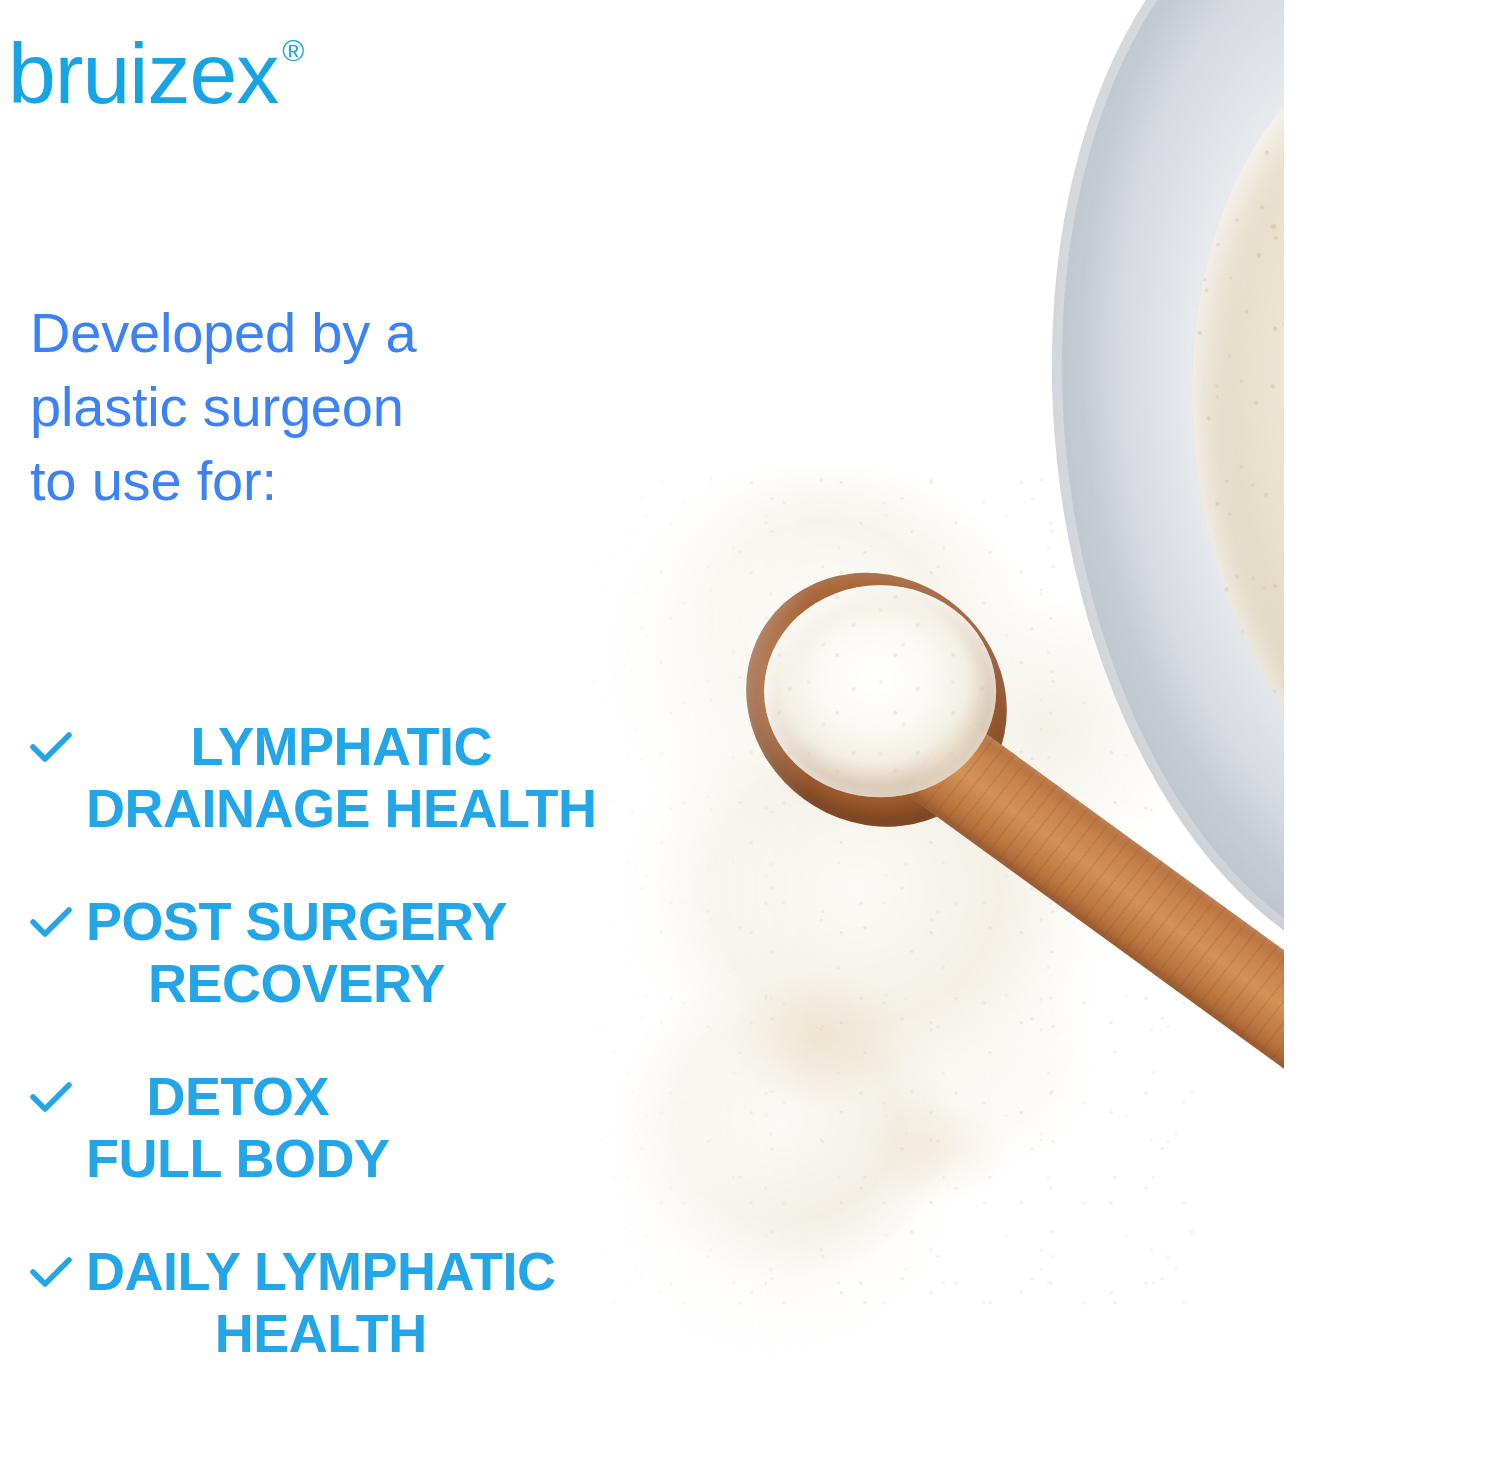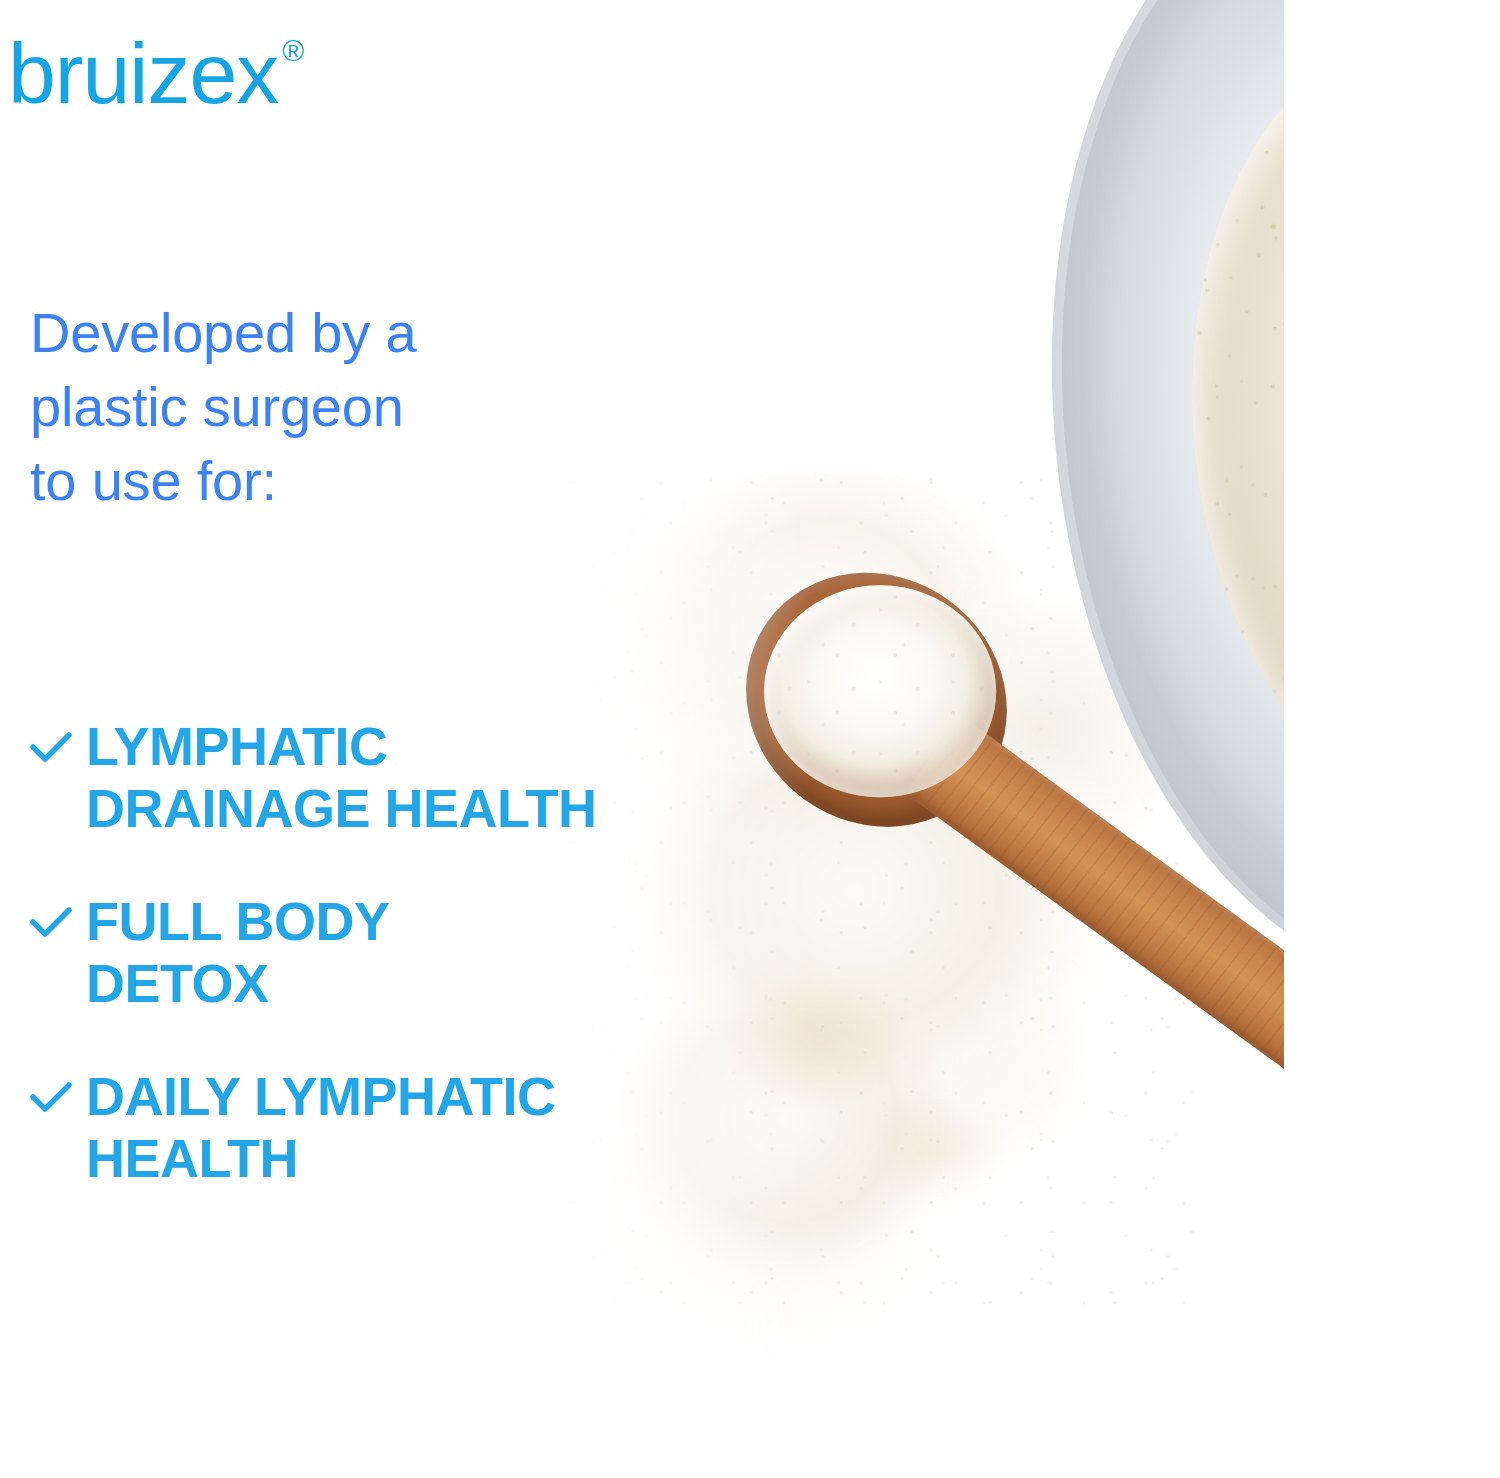--- a/index.html
+++ b/index.html
@@ -274,20 +274,21 @@
     color: #3b82f6;
     letter-spacing: -0.2px;
   }
   .headline-line { display: block; white-space: nowrap; }
 
   .benefits {
     position: absolute;
     left: 26px;
     top: 716px;
     width: 760px;
+    text-align: center;
   }
   .benefit {
     display: flex;
     align-items: flex-start;
     margin-bottom: 52px;
   }
   .benefit:last-child { margin-bottom: 8px; }
 
   .check-icon {
     flex: 0 0 auto;
@@ -361,40 +362,51 @@
           <svg viewBox="0 0 50 50" aria-hidden="true">
             <path d="M7 25 L19 37 L43 13" fill="none" stroke="#22a6e8" stroke-width="5.5" stroke-linecap="round" stroke-linejoin="round"></path>
           </svg>
         </span>
         <span class="benefit-text">
           <span class="benefit-line">LYMPHATIC</span>
           <span class="benefit-line">DRAINAGE HEALTH</span>
         </span>
       </div>
 
-
       <div class="benefit">
         <span class="check-icon">
           <svg viewBox="0 0 50 50" aria-hidden="true">
             <path d="M7 25 L19 37 L43 13" fill="none" stroke="#22a6e8" stroke-width="5.5" stroke-linecap="round" stroke-linejoin="round"></path>
           </svg>
         </span>
         <span class="benefit-text">
-          <span class="benefit-line">FULL BODY</span>
-          <span class="benefit-line">DETOX</span>
+          <span class="benefit-line">POST SURGERY</span>
+          <span class="benefit-line">RECOVERY</span>
         </span>
       </div>
 
       <div class="benefit">
         <span class="check-icon">
           <svg viewBox="0 0 50 50" aria-hidden="true">
             <path d="M7 25 L19 37 L43 13" fill="none" stroke="#22a6e8" stroke-width="5.5" stroke-linecap="round" stroke-linejoin="round"></path>
           </svg>
         </span>
         <span class="benefit-text">
+          <span class="benefit-line">DETOX</span>
+          <span class="benefit-line">FULL BODY</span>
+        </span>
+      </div>
+
+      <div class="benefit">
+        <span class="check-icon">
+          <svg viewBox="0 0 50 50" aria-hidden="true">
+            <path d="M7 25 L19 37 L43 13" fill="none" stroke="#22a6e8" stroke-width="5.5" stroke-linecap="round" stroke-linejoin="round"></path>
+          </svg>
+        </span>
+        <span class="benefit-text">
           <span class="benefit-line">DAILY LYMPHATIC</span>
           <span class="benefit-line">HEALTH</span>
         </span>
       </div>
 
     </div>
   </div>
 </div>
 
 </body></html>

